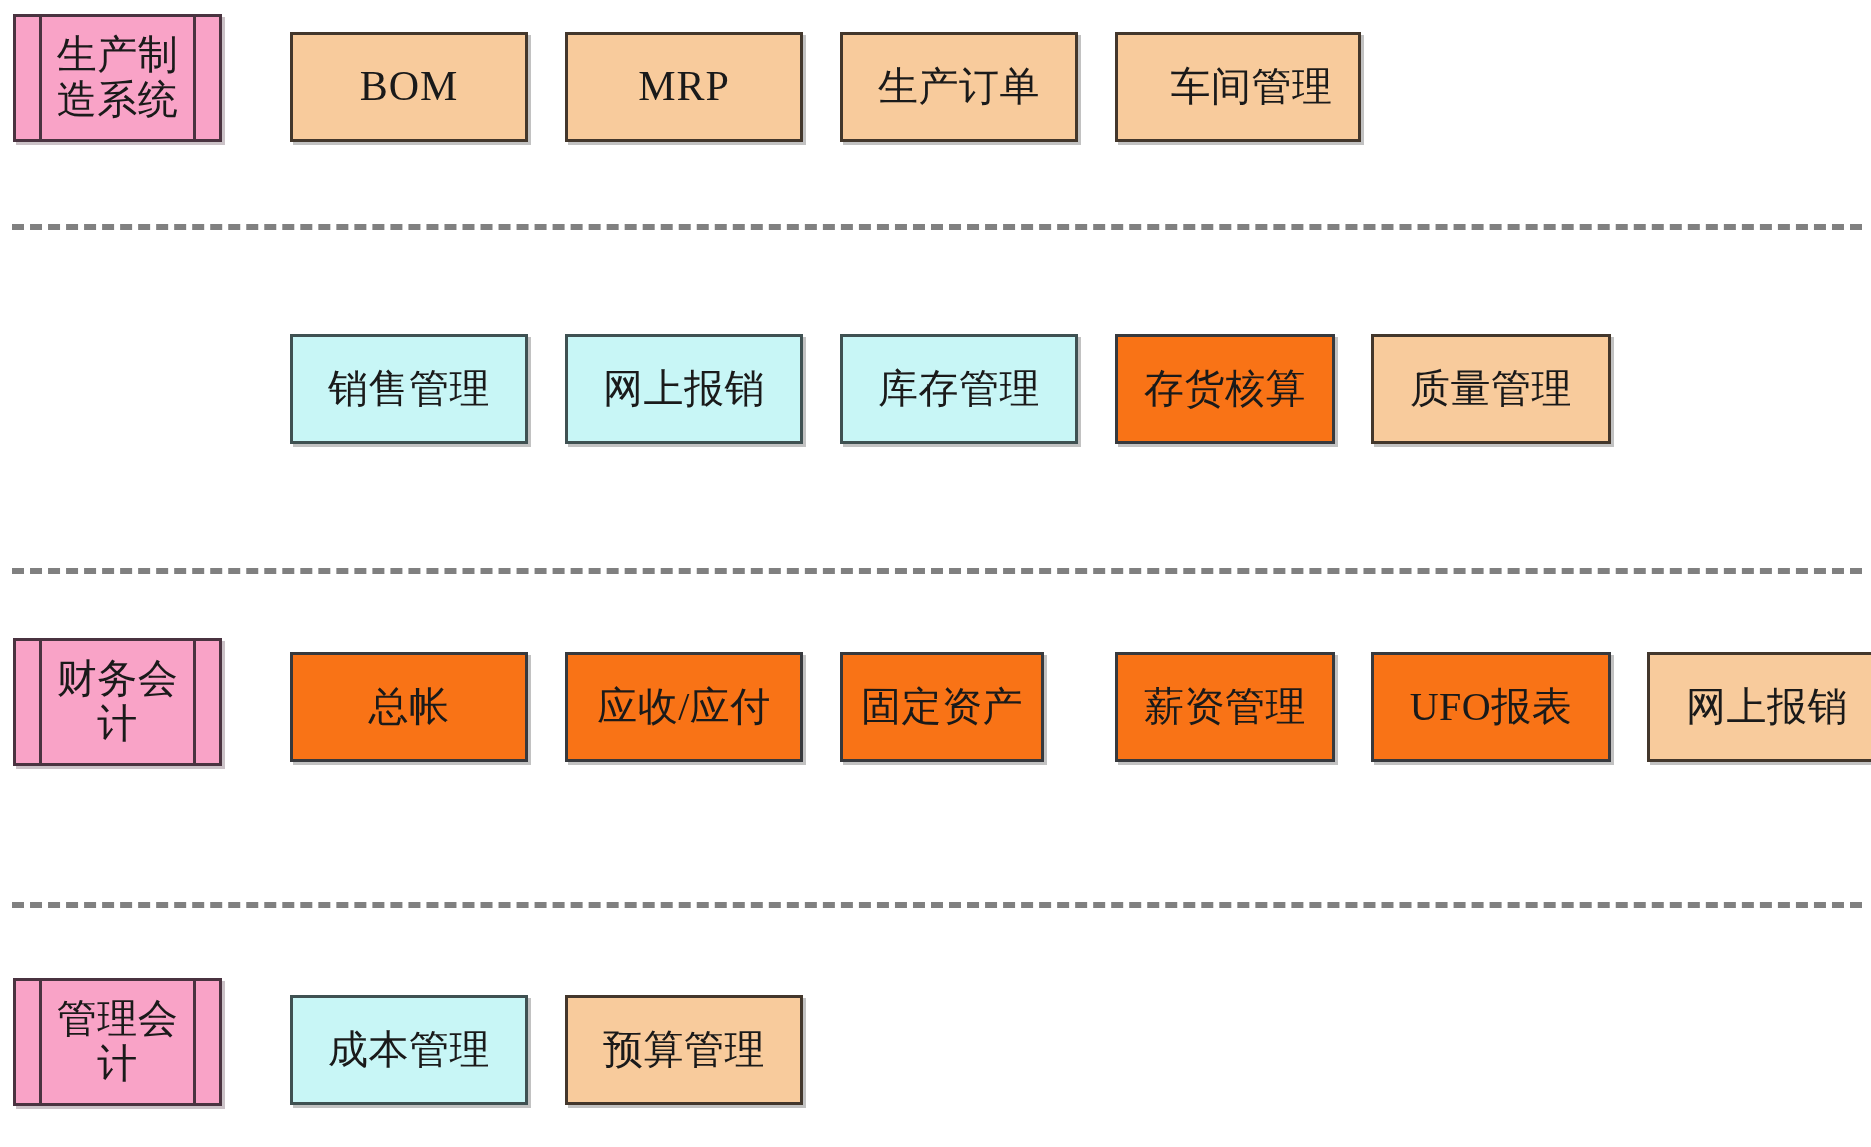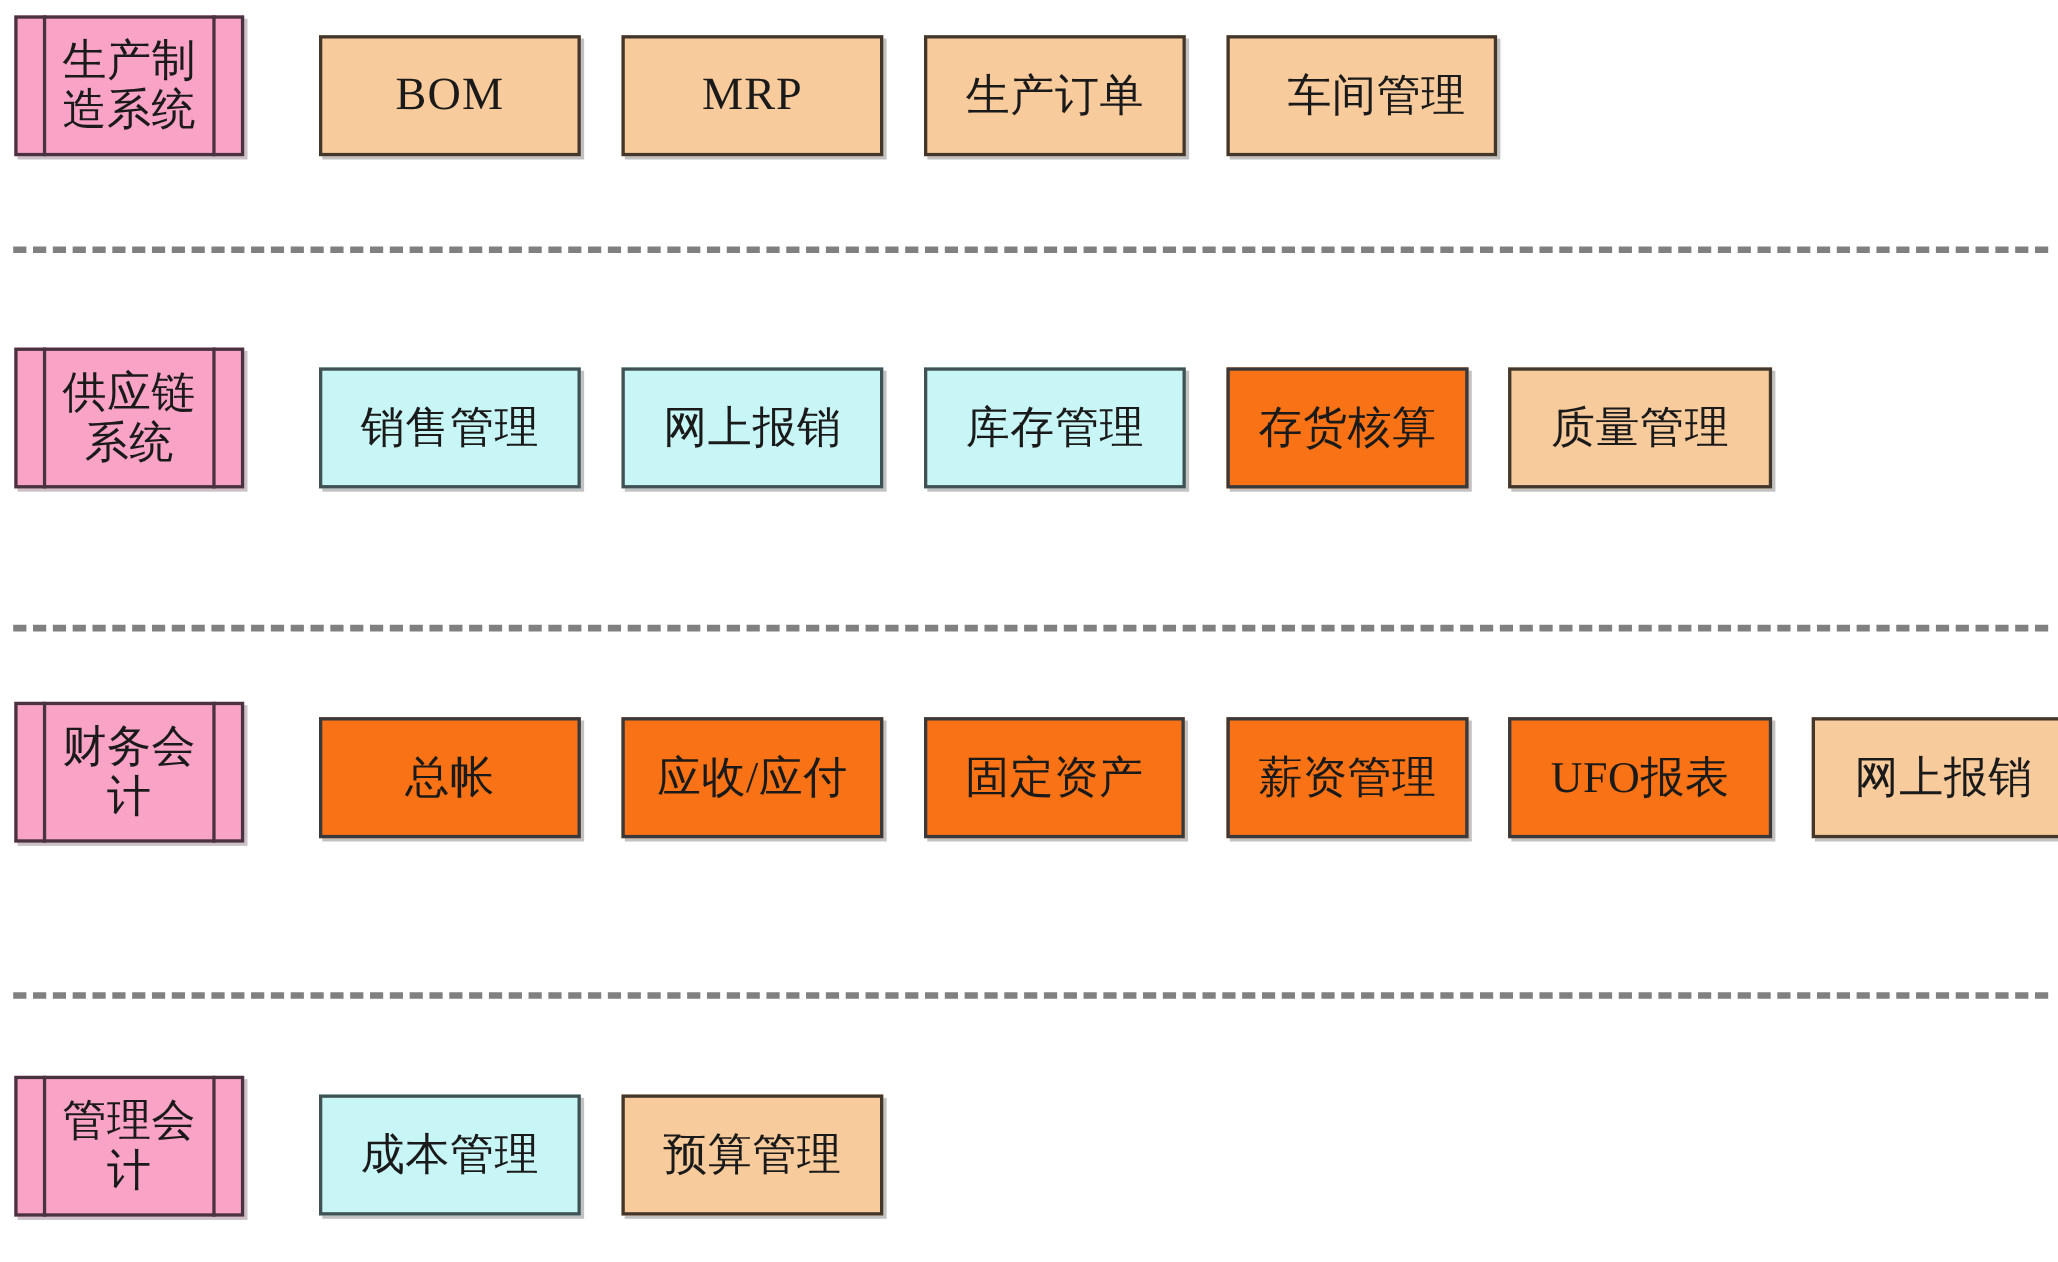--- a/index.html
+++ b/index.html
@@ -93,26 +93,20 @@
   </div>
   <div class="node module fill-orange" style="left:840px; top:32px; width:238px; height:110px;">
     <span>生产订单</span>
   </div>
   <div class="node module fill-orange" style="left:1115px; top:32px; width:246px; height:110px;padding-left:27px;">
     <span>车间管理</span>
   </div>
 
   <div class="divider" style="left:12px; top:224px; width:1850px;"></div>
 
-  <div class="node cat" style="left:13px; top:316px; width:209px; height:128px;">
-    <span class="bar left"></span>
-    <span class="bar right"></span>
-    <span class="cat-text">供应链
-系统</span>
-  </div>
 
   <div class="node module fill-cyan" style="left:290px; top:334px; width:238px; height:110px;">
     <span>销售管理</span>
   </div>
   <div class="node module fill-cyan" style="left:565px; top:334px; width:238px; height:110px;">
     <span>网上报销</span>
   </div>
   <div class="node module fill-cyan" style="left:840px; top:334px; width:238px; height:110px;">
     <span>库存管理</span>
   </div>
@@ -131,21 +125,21 @@
     <span class="cat-text">财务会
 计</span>
   </div>
 
   <div class="node module fill-gray" style="left:290px; top:652px; width:238px; height:110px;">
     <span>总帐</span>
   </div>
   <div class="node module fill-gray" style="left:565px; top:652px; width:238px; height:110px;">
     <span>应收/应付</span>
   </div>
-  <div class="node module fill-gray" style="left:840px; top:652px; width:237px; height:110px;text-align:center;">
+  <div class="node module fill-gray" style="left:840px; top:652px; width:204px; height:110px;text-align:center;">
     <span>固定资产</span>
   </div>
   <div class="node module fill-gray" style="left:1115px; top:652px; width:220px; height:110px;">
     <span>薪资管理</span>
   </div>
   <div class="node module fill-gray" style="left:1371px; top:652px; width:240px; height:110px;">
     <span>UFO报表</span>
   </div>
   <div class="node module fill-orange" style="left:1647px; top:652px; width:240px; height:110px;">
     <span>网上报销</span>

